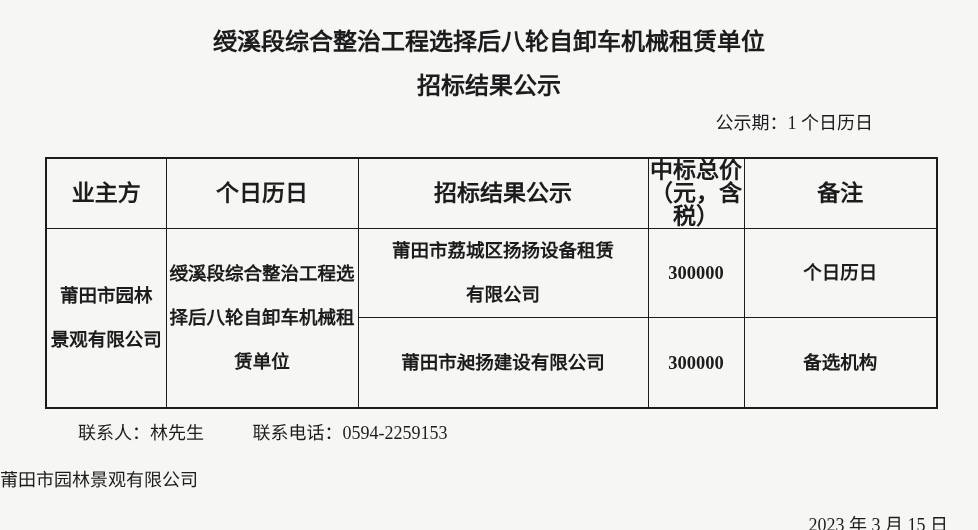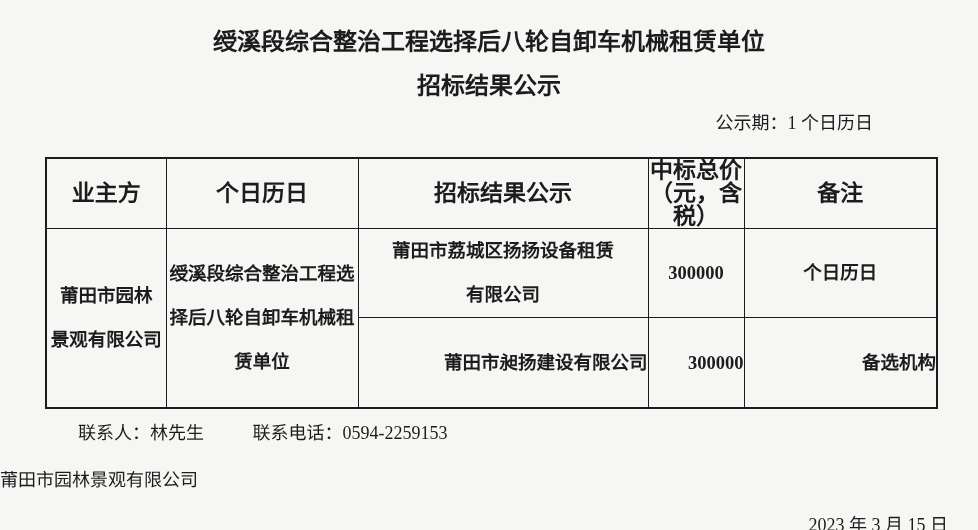--- a/index.html
+++ b/index.html
@@ -54,21 +54,21 @@
     font-weight: bold;
     line-height: 23px;
     height: 48px;
   }
   table.results td {
     font-size: 18.5px;
     font-weight: bold;
     line-height: 44px;
   }
   tr.data-row-1 td { height: 87px; }
-  tr.data-row-2 td { height: 89px; text-align: right; }
+  tr.data-row-2 td { height: 89px; }
   .preline { white-space: pre-line; }
   td.cell-project {
     text-align: left;
     padding: 0 2px;
   }
   td.cell-owner { padding: 0 4px; margin-top: 47px; }
   .contact-line {
     margin-top: 12px;
     padding-left: 78px;
     font-size: 18px;

